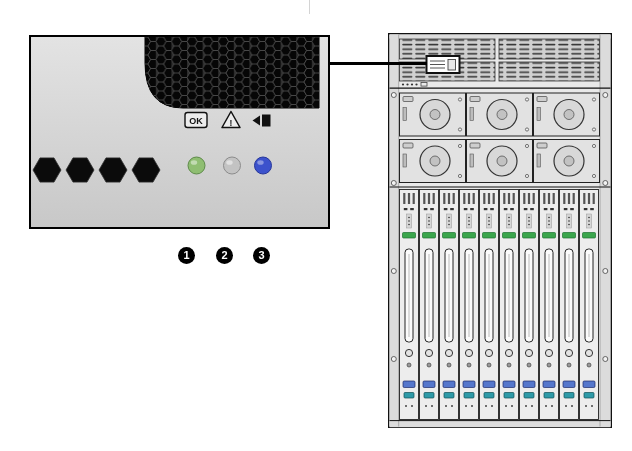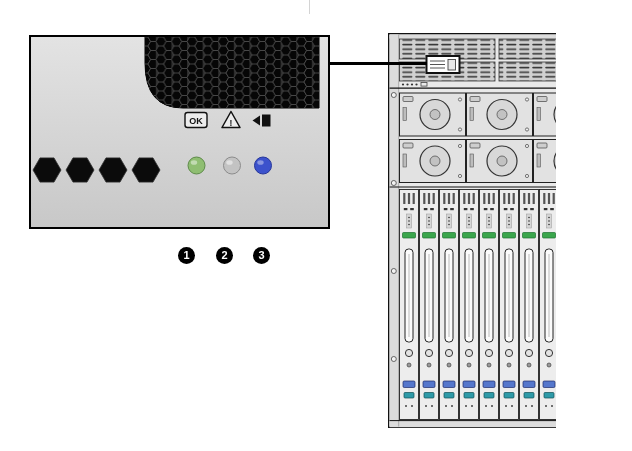--- a/index.html
+++ b/index.html
@@ -1,18 +1,18 @@
 <!DOCTYPE html>
 <html><head>
 <meta charset="utf-8">
 <style>
   * { box-sizing: border-box; }
   html, body { margin: 0; padding: 0; background: #fff; }
   body { font-family: "Liberation Sans", sans-serif; }
-  .canvas { position: relative; width: 556px; height: 451px; background: #ffffff; overflow: hidden; }
+  .canvas { position: relative; width: 632px; height: 451px; background: #ffffff; overflow: hidden; }
   .inset { position: absolute; left: 29px; top: 35px; width: 301px; height: 194px;
            border: 2px solid #000; background: #d9d9d9; }
   .inset svg { display: block; }
   .server { position: absolute; left: 388px; top: 33px; }
   .leader { position: absolute; left: 330px; top: 62px; width: 97px; height: 2.5px;
             background: #000; z-index: 4; }
   .callout { position: absolute; width: 17px; height: 17px; background: #000; border-radius: 50%;
              color: #fff; font-weight: bold; font-size: 11px; line-height: 17px;
              text-align: center; z-index: 2; }
   .c1 { left: 178px; top: 247px; }

